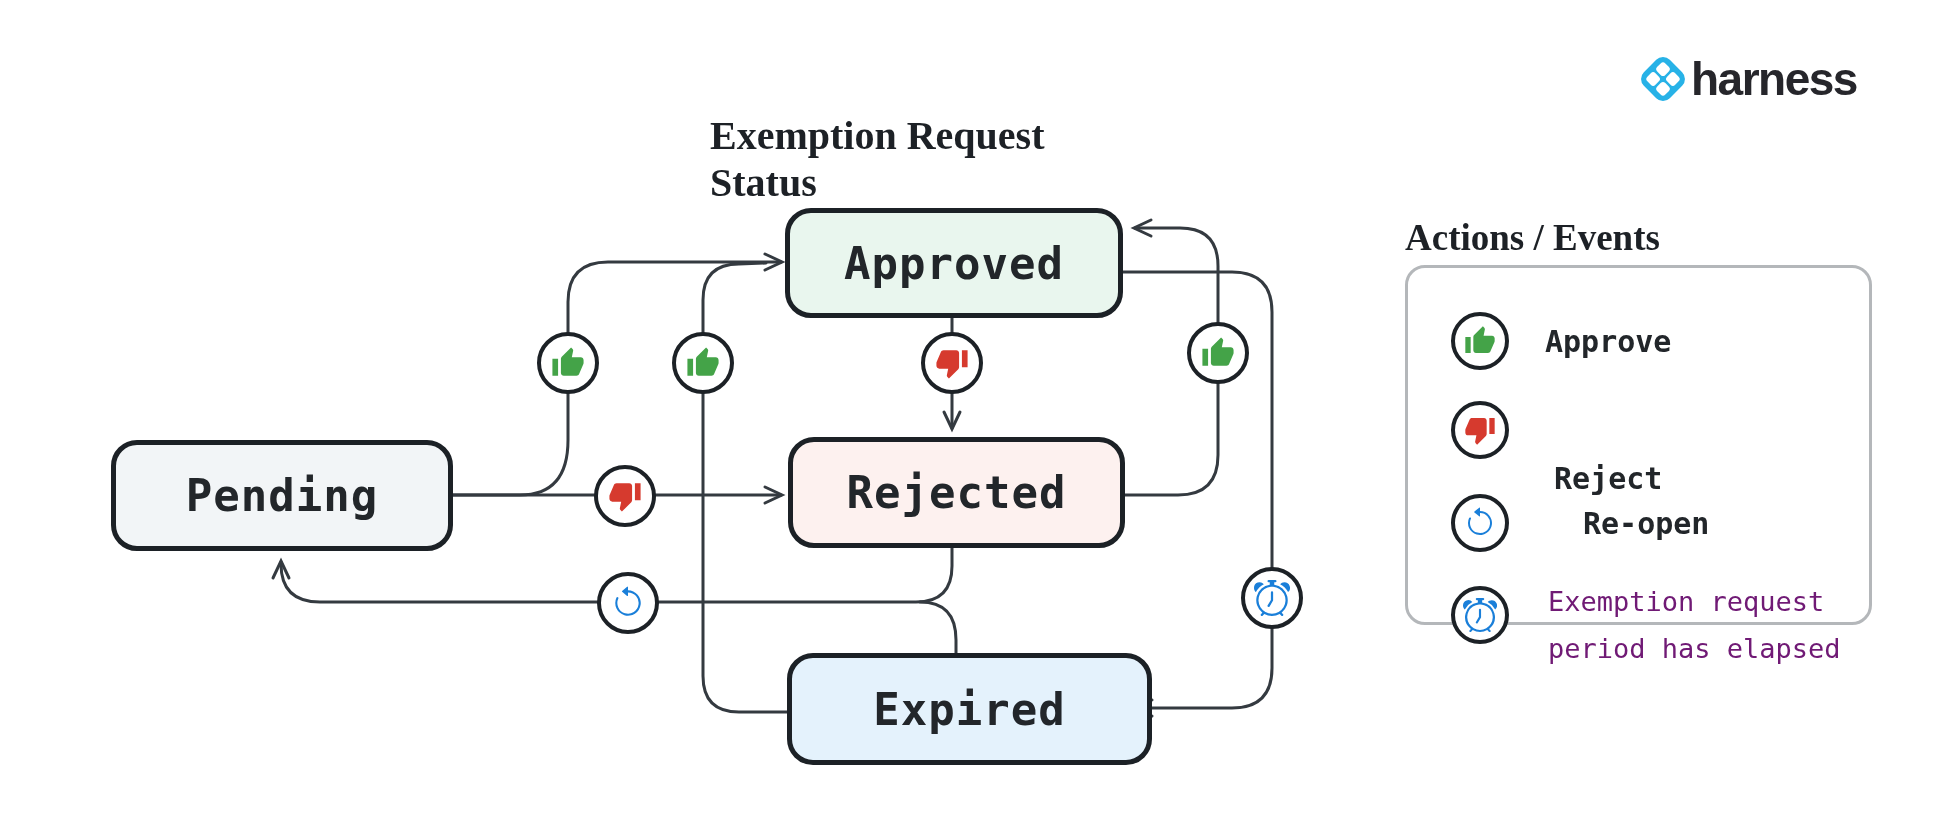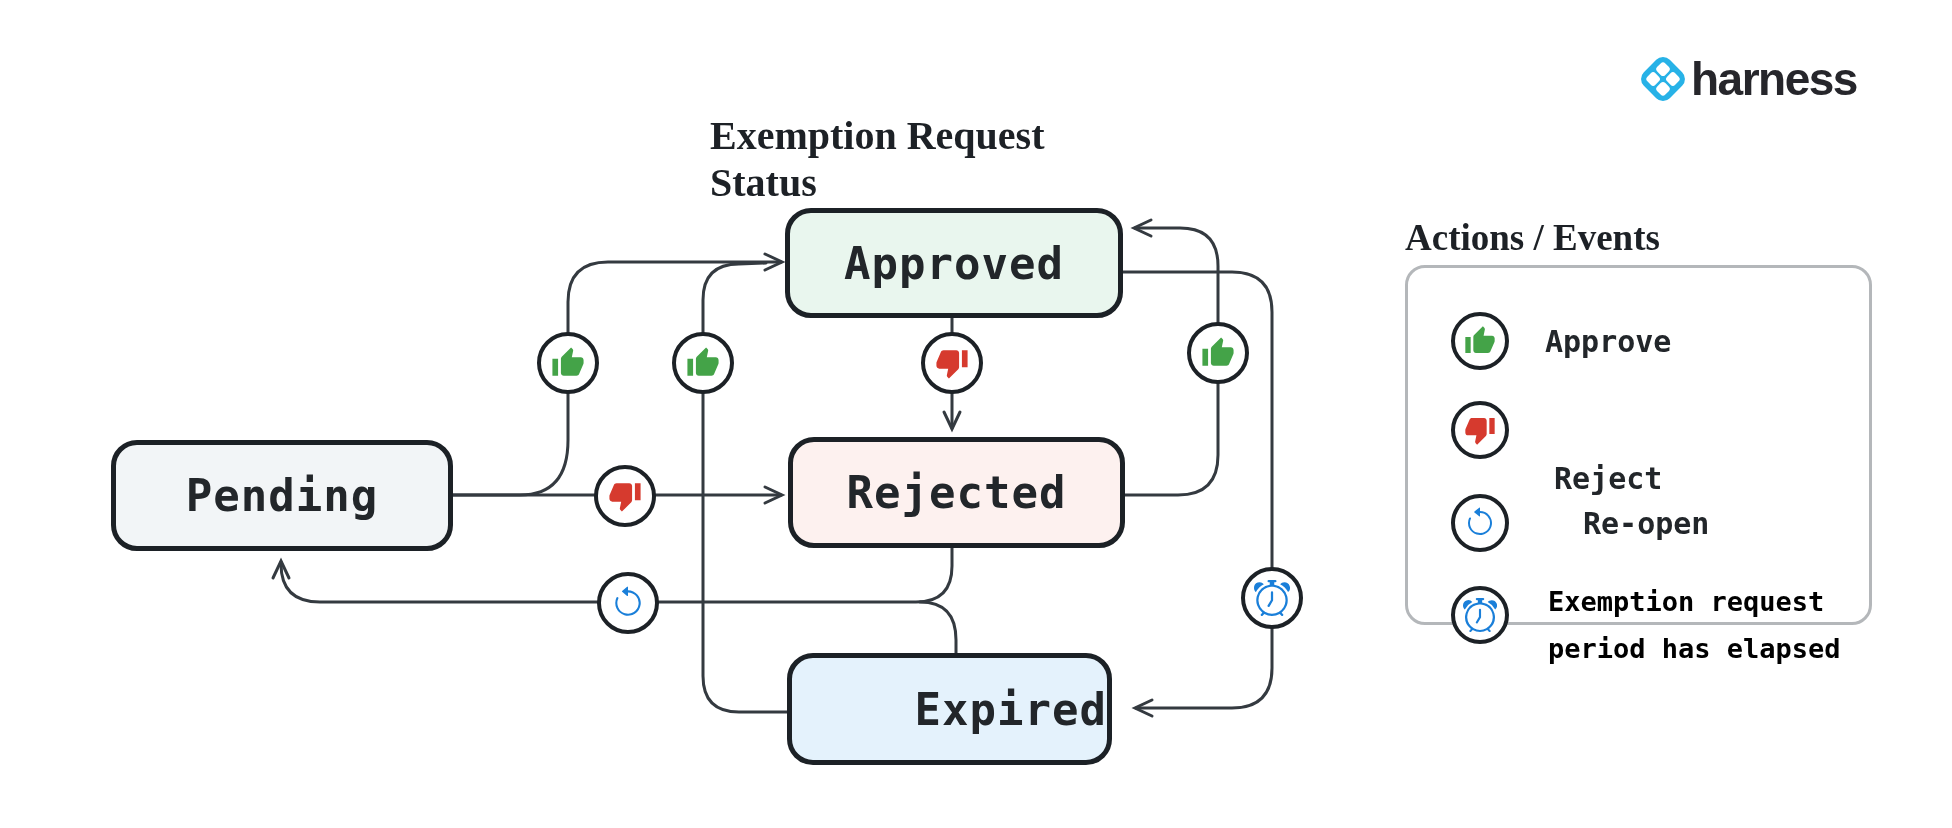--- a/index.html
+++ b/index.html
@@ -5,37 +5,37 @@
   html,body{margin:0;padding:0;background:#ffffff;}
   .canvas{position:relative;width:1952px;height:828px;background:#ffffff;overflow:hidden;
           font-family:"DejaVu Sans Mono","Liberation Mono",monospace;color:#22262a;}
   svg.edges{position:absolute;left:0;top:0;z-index:1;}
   .node{position:absolute;box-sizing:border-box;border:5px solid #1c2126;border-radius:26px;
         display:flex;align-items:center;justify-content:center;
         font-weight:700;font-size:44px;letter-spacing:1px;z-index:2;}
   .node-pending {left:111px;top:440px;width:342px;height:111px;background:#f2f5f7;}
   .node-approved{left:785px;top:208px;width:338px;height:110px;background:#e9f6ee;}
   .node-rejected{left:788px;top:437px;width:337px;height:111px;background:#fdf1ef;}
-  .node-expired {left:787px;top:653px;width:325px;height:112px;background:#e4f2fc;justify-content:flex-end;}
+  .node-expired {left:787px;top:653px;width:365px;height:112px;background:#e4f2fc;}
   .badge{position:absolute;width:62px;height:62px;box-sizing:border-box;border-radius:50%;
          background:#ffffff;border:4px solid #1c2126;display:flex;align-items:center;
          justify-content:center;z-index:3;}
   .hand{font-family:cursive;font-weight:600;color:#1d2126;}
   .diagram-title{position:absolute;left:710px;top:112px;width:440px;
                  font-size:40px;z-index:2;}
   .legend-title{position:absolute;left:1405px;top:216px;width:467px;text-align:left;
                 font-size:37px;z-index:2;}
   .legend{position:absolute;left:1405px;top:265px;width:467px;height:360px;box-sizing:border-box;
           border:3px solid #b4b7ba;border-radius:20px;background:#ffffff;z-index:2;}
   .legend-circle{position:absolute;width:58px;height:58px;box-sizing:border-box;border-radius:50%;
                  border:4px solid #1c2126;background:#fff;display:flex;align-items:center;
                  justify-content:center;}
   .legend-label{position:absolute;font-weight:700;font-size:30px;color:#22262a;white-space:nowrap;}
-  .legend-label-multi{position:absolute;font-weight:700;font-size:27px;line-height:47px;
-                      width:330px;color:#000000;}
+  .legend-label-multi{position:absolute;font-weight:400;font-size:27px;line-height:47px;
+                      width:330px;color:#701a75;}
   .logo{position:absolute;left:1638px;top:52px;display:flex;align-items:center;z-index:2;}
   .logo-text{font-family:"Liberation Sans","DejaVu Sans",sans-serif;font-weight:700;
              font-size:46px;color:#26262b;letter-spacing:-1.5px;margin-left:3px;}
 </style>
 </head>
 <body>
 
 <div class="canvas">
 
   <svg class="edges" width="1952" height="828" viewBox="0 0 1952 828">

